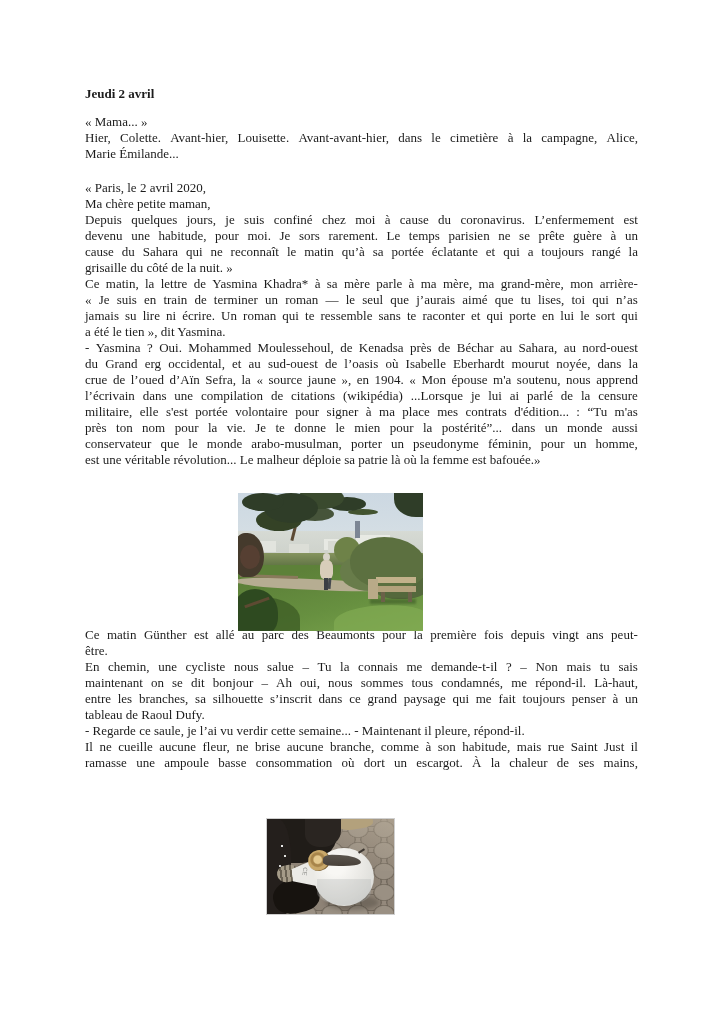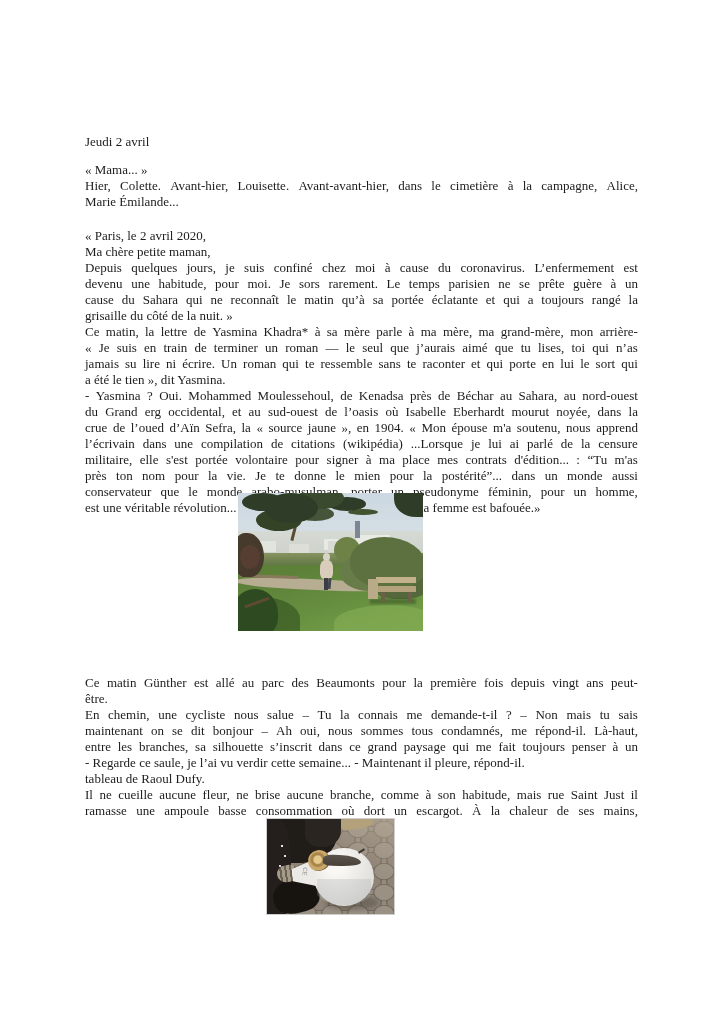--- a/index.html
+++ b/index.html
@@ -2,21 +2,21 @@
 <html style="--page_bg: #ffffff; --text: #1c1c1c; --sky: #ccd8e2; --sky_low: #dde4e6; --tower: #7c8694; --tree_dark: #2f3d28; --tree_mid: #46543a; --foliage_olive: #5c7040; --foliage_light: #6e8248; --grass: #5d8139; --grass_light: #79a34c; --grass_dark: #3f5e26; --path: #b6ad92; --shrub_brown: #453a2c; --person_coat: #d8cdba; --person_pants: #3a3e44; --bench_leg: #6b6148; --pavement: #94897c; --pavement_dark: #6f665a; --clothing_dark: #201c18; --bulb_glass: #ebeae6; --bulb_glass_low: #cfcfcc; --shell: #c9a86a; --shell_dark: #7d6236; --snail_body: #48413a;"><head>
 <meta charset="utf-8">
 <style>
   html,body{margin:0;padding:0;background:#888;}
   .page{position:relative;width:724px;height:1023px;background:var(--page_bg,#fff);overflow:hidden;
         font-family:"Liberation Serif","DejaVu Serif",serif;color:var(--text,#1c1c1c);}
   .text-flow{position:absolute;left:85px;top:86px;width:553px;}
   .line{height:16px;line-height:16px;font-size:13px;white-space:pre;overflow:visible;}
   .line.just{display:flex;justify-content:space-between;}
   .line.just span{display:inline-block;white-space:pre;}
-  .block.heading .line{font-weight:normal;margin-top:48px;}
+  .block.heading .line{font-weight:bold;}
   .spacer{width:100%;}
   
   .photo{position:absolute;overflow:hidden;}
   .photo-park{left:238px;top:493px;width:185px;height:138px;}
   .photo-bulb{left:266px;top:818px;width:129px;height:97px;border:1px solid #cfcfcf;box-sizing:border-box;}
   .photo *{position:absolute;}
   
   .pk-sky{inset:0;background:linear-gradient(180deg,var(--sky) 0%,var(--sky_low) 60%,#e3e7e6 100%);}
   .pk-city{left:0;top:38px;width:185px;height:30px;background:linear-gradient(180deg,#d6dad4,#ccd0c9);}
   .pk-b1{left:16px;top:10px;width:22px;height:11px;background:#e2e4de;box-shadow:34px 2px 0 -1px #dcded7,70px -2px 0 0 #e7e9e3;}
@@ -116,22 +116,22 @@
         <div class="line just"><span>conservateur</span><span>que</span><span>le</span><span>monde</span><span>arabo-musulman,</span><span>porter</span><span>un</span><span>pseudonyme</span><span>féminin,</span><span>pour</span><span>un</span><span>homme,</span></div>
         <div class="line left">est une véritable révolution... Le malheur déploie sa patrie là où la femme est bafouée.»</div>
       </div>
       <div class="spacer" style="height: 159px;"></div>
       <div class="block paragraph">
         <div class="line just"><span>Ce</span><span>matin</span><span>Günther</span><span>est</span><span>allé</span><span>au</span><span>parc</span><span>des</span><span>Beaumonts</span><span>pour</span><span>la</span><span>première</span><span>fois</span><span>depuis</span><span>vingt</span><span>ans</span><span>peut-</span></div>
         <div class="line left">être.</div>
         <div class="line just"><span>En</span><span>chemin,</span><span>une</span><span>cycliste</span><span>nous</span><span>salue</span><span>–</span><span>Tu</span><span>la</span><span>connais</span><span>me</span><span>demande-t-il</span><span>?</span><span>–</span><span>Non</span><span>mais</span><span>tu</span><span>sais</span></div>
         <div class="line just"><span>maintenant</span><span>on</span><span>se</span><span>dit</span><span>bonjour</span><span>–</span><span>Ah</span><span>oui,</span><span>nous</span><span>sommes</span><span>tous</span><span>condamnés,</span><span>me</span><span>répond-il.</span><span>Là-haut,</span></div>
         <div class="line just"><span>entre</span><span>les</span><span>branches,</span><span>sa</span><span>silhouette</span><span>s’inscrit</span><span>dans</span><span>ce</span><span>grand</span><span>paysage</span><span>qui</span><span>me</span><span>fait</span><span>toujours</span><span>penser</span><span>à</span><span>un</span></div>
+        <div class="line left">tableau de Raoul Dufy.</div>
         <div class="line left">- Regarde ce saule, je l’ai vu verdir cette semaine... - Maintenant il pleure, répond-il.</div>
-        <div class="line left">tableau de Raoul Dufy.</div>
         <div class="line just"><span>Il</span><span>ne</span><span>cueille</span><span>aucune</span><span>fleur,</span><span>ne</span><span>brise</span><span>aucune</span><span>branche,</span><span>comme</span><span>à</span><span>son</span><span>habitude,</span><span>mais</span><span>rue</span><span>Saint</span><span>Just</span><span>il</span></div>
         <div class="line just"><span>ramasse</span><span>une</span><span>ampoule</span><span>basse</span><span>consommation</span><span>où</span><span>dort</span><span>un</span><span>escargot.</span><span>À</span><span>la</span><span>chaleur</span><span>de</span><span>ses</span><span>mains,</span></div>
       </div>
     </div>
 
   <div class="photo photo-park" aria-label="Parc des Beaumonts : pelouse, chemin, banc, une personne debout devant le panorama de Paris">
     <div class="pk-sky"></div>
     <div class="pk-city">
       <div class="pk-b1"></div>
       <div class="pk-b2"></div>

